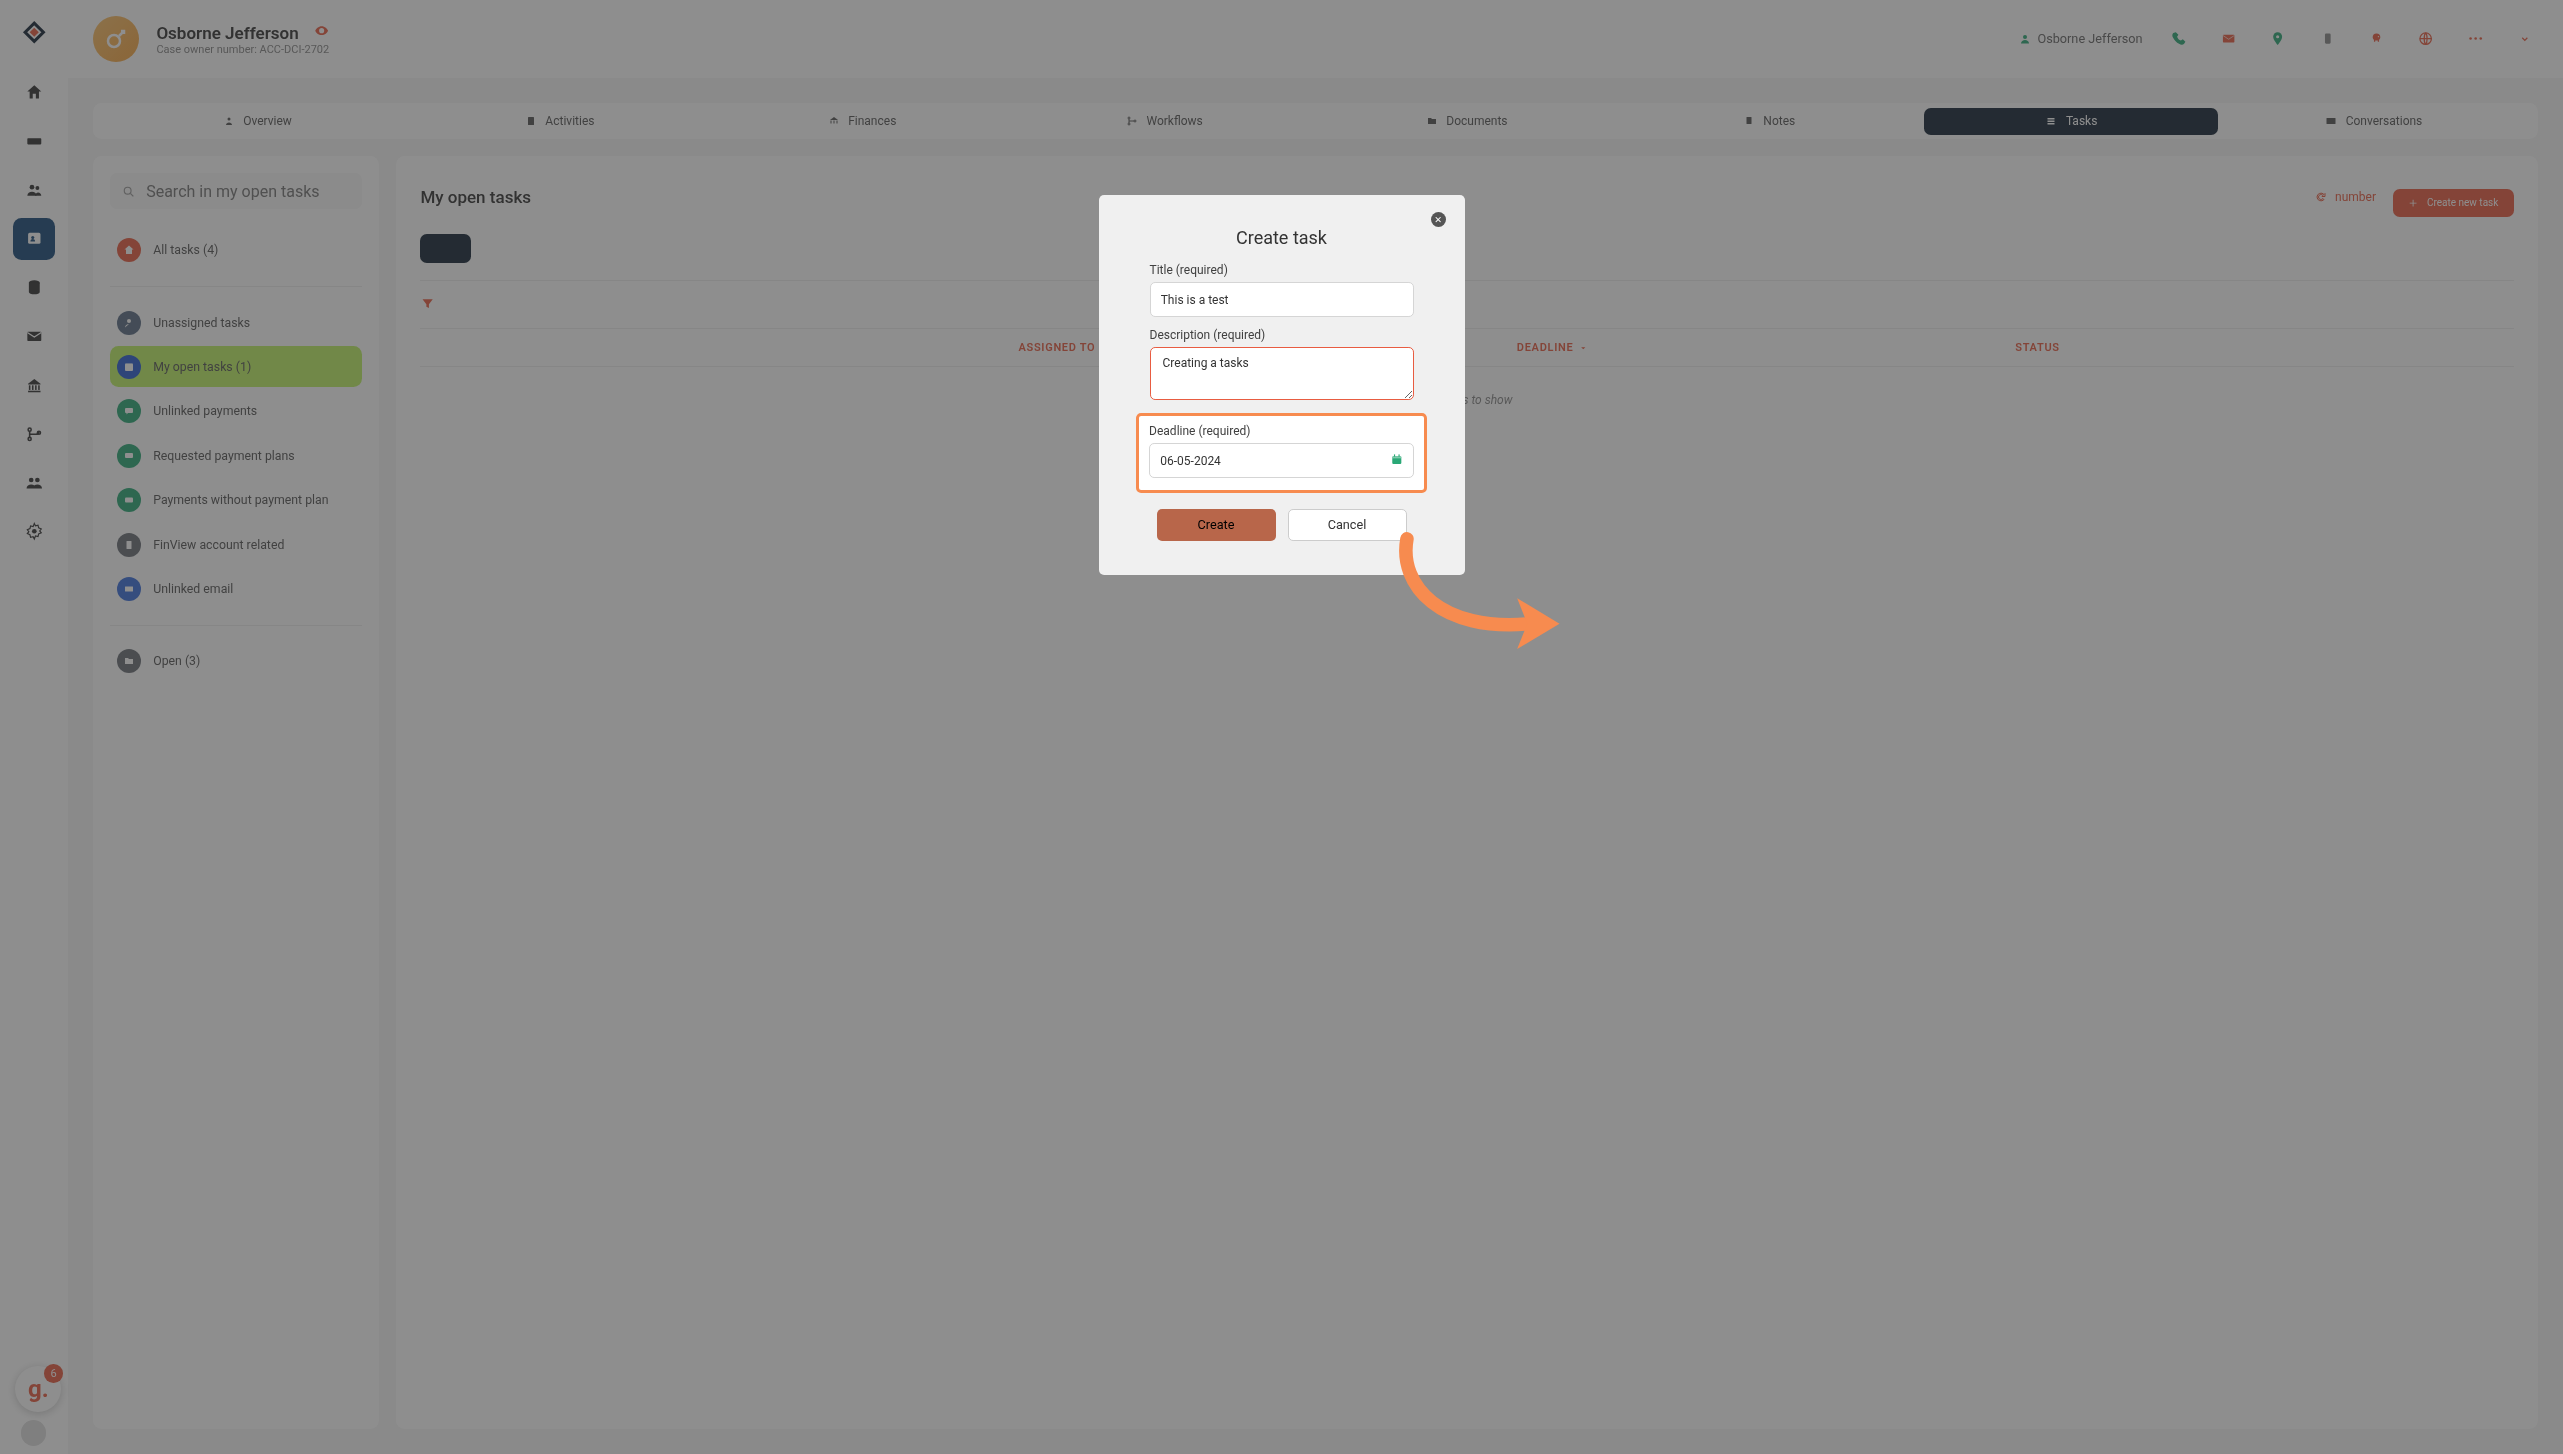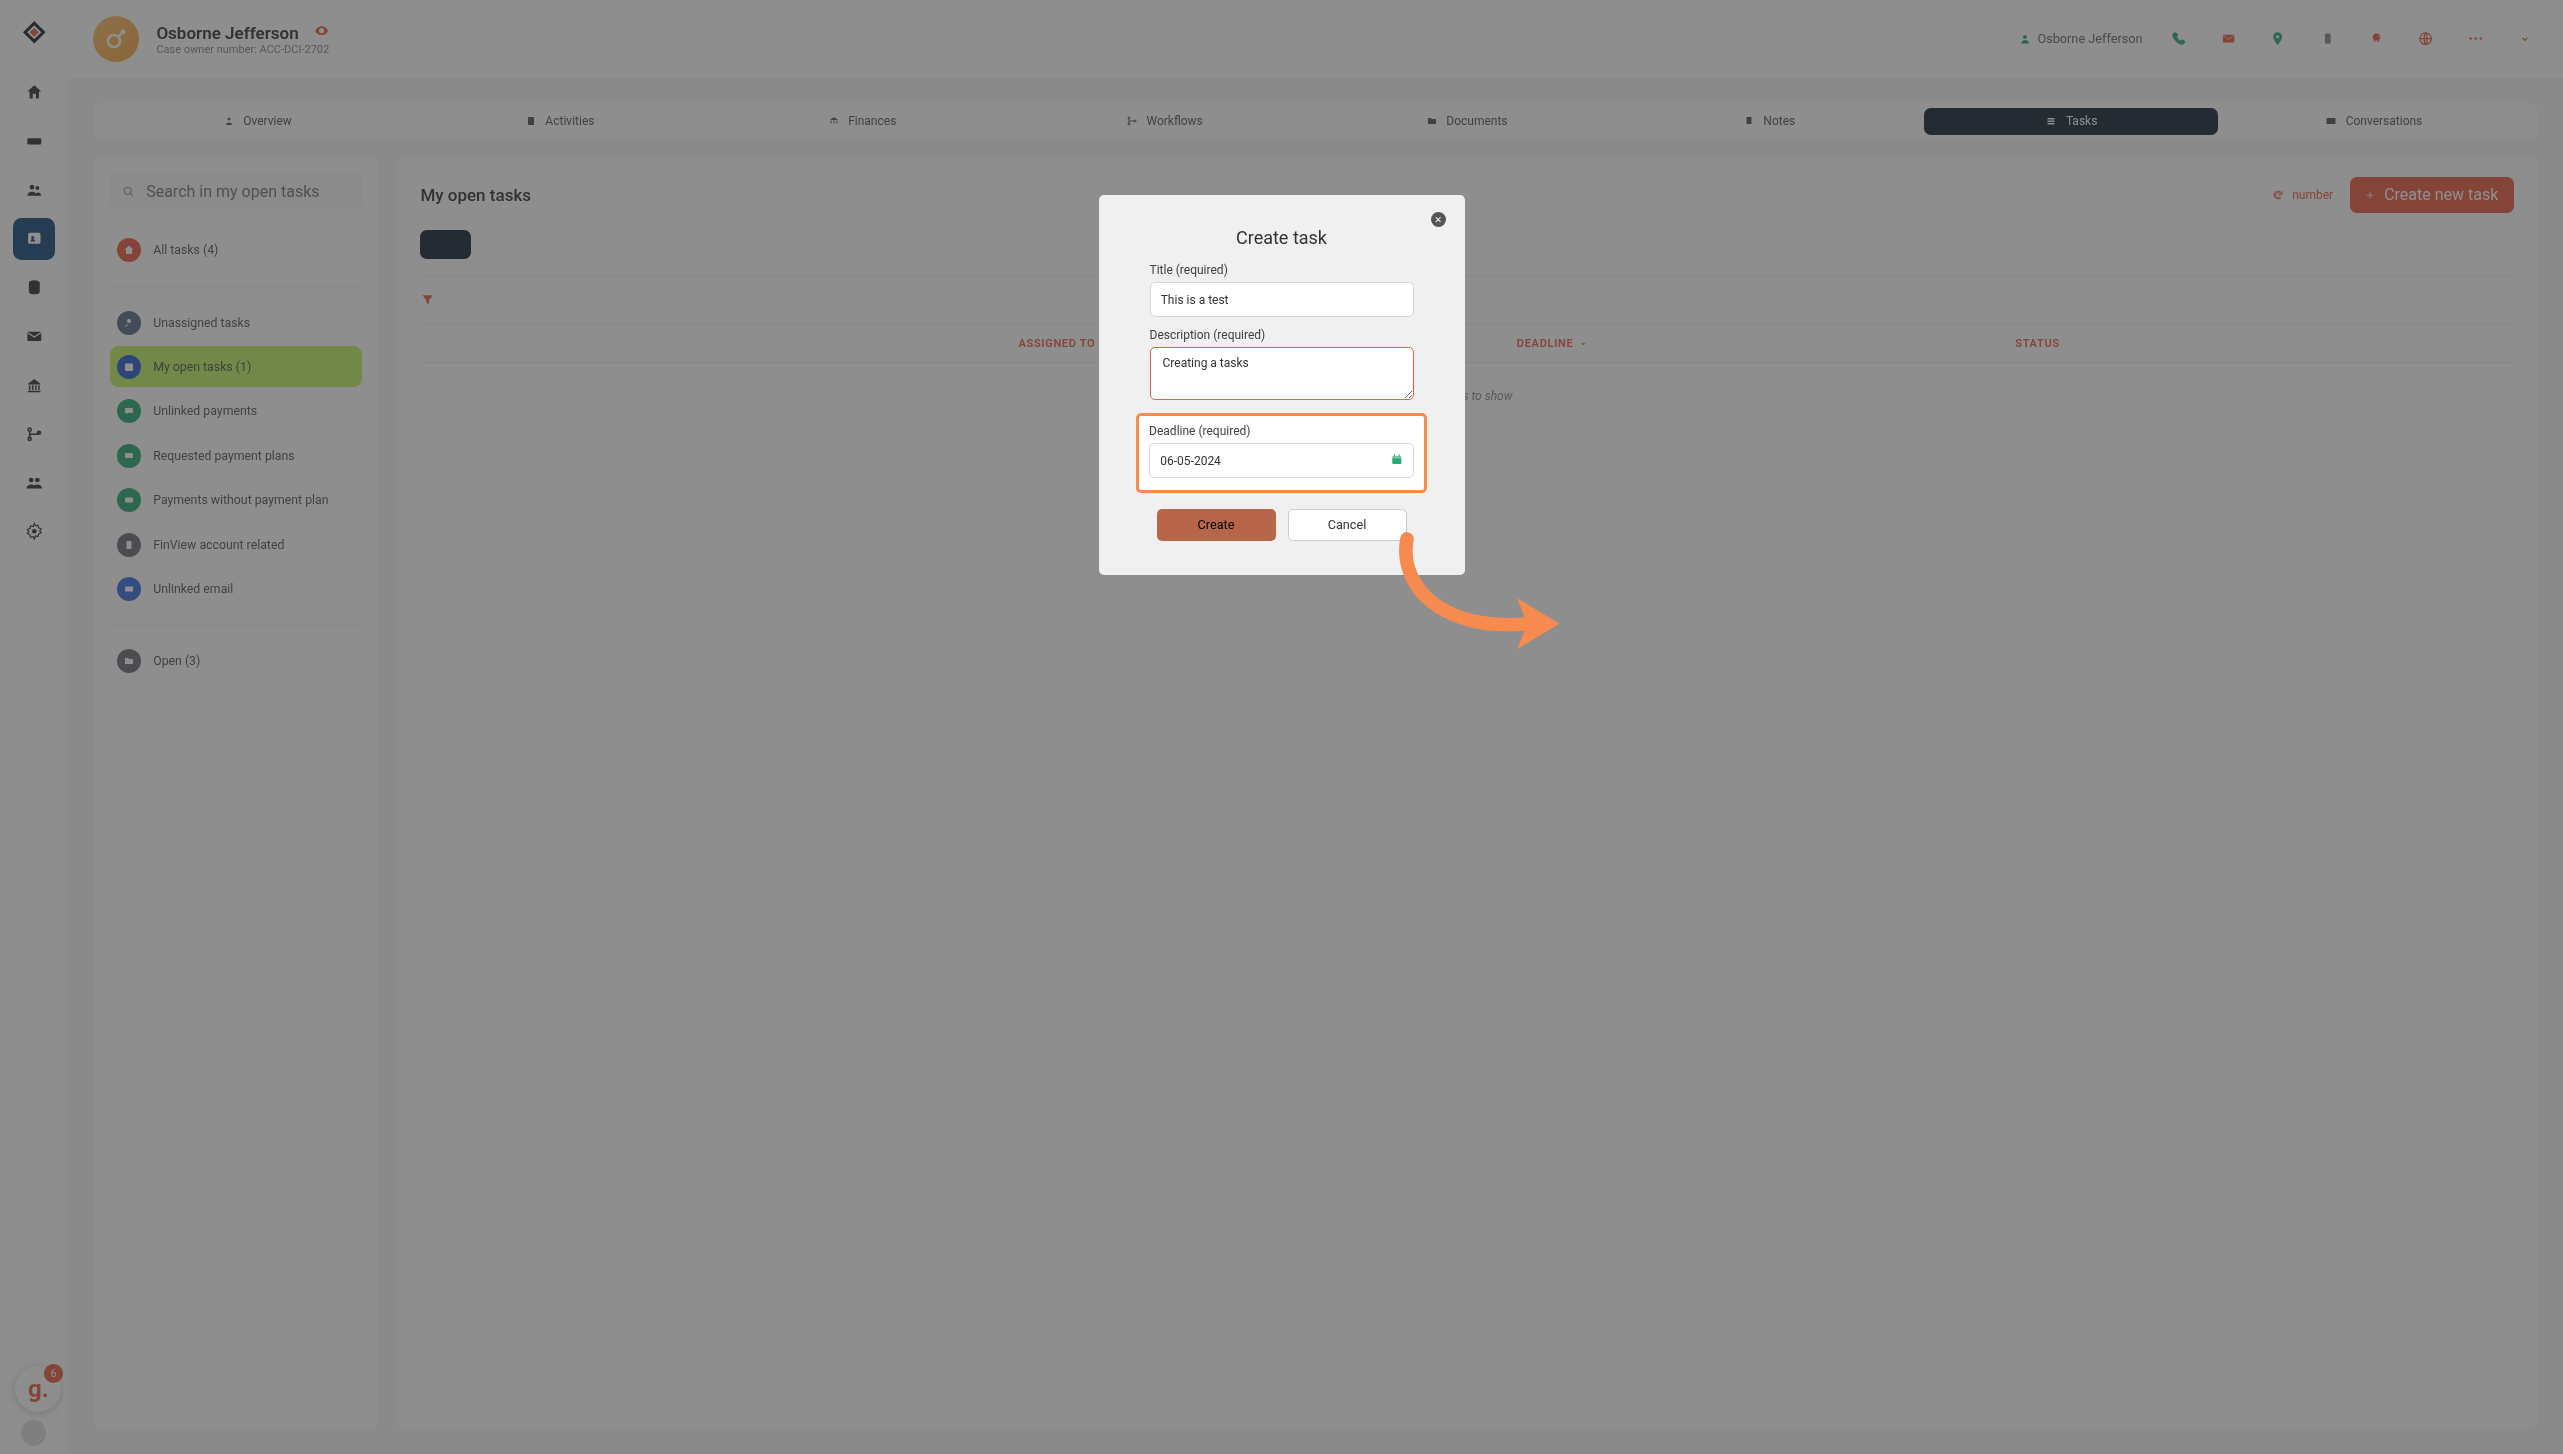--- a/index.html
+++ b/index.html
@@ -51,21 +51,21 @@
     .side-item.active { background:#bef264; }
     .side-icon { width:24px; height:24px; border-radius:50%; display:flex; align-items:center; justify-content:center; color:#fff; flex-shrink:0; }
     .side-icon svg { width:12px; height:12px; }
     .side-label { font-size:12.3px; color:#555; }
     .side-divider { height:0.8px; background:#eee; margin:15.3px 0; }
 
     .main-panel { flex:1; background:#fff; border-radius:8.5px; padding:20.3px 24px; position:relative; }
     .panel-head { display:flex; align-items:center; gap:17px; margin-bottom:17px; }
     .panel-title { font-size:17px; font-weight:500; color:#333; flex:1; }
     .refresh-link { color:#e85c41; font-size:12px; display:flex; align-items:center; gap:8.5px; cursor:pointer; }
-    .create-btn { background:#e85c41; color:#fff; border:0; border-radius:6.8px; padding:8.5px 15.3px; font-size:16px; display:flex; align-items:center; gap:8.5px; cursor:pointer; }
+    .create-btn { background:#e85c41; color:#fff; border:0; border-radius:6.8px; padding:8.5px 15.3px; font-size:10px; display:flex; align-items:center; gap:8.5px; cursor:pointer;margin-top:12px; }
     .dark-pill { background:#152536; border-radius:6.8px; width:51px; height:29px; margin-bottom:17px; }
     .filter-row { display:flex; align-items:center; gap:10.2px; color:#e85c41; margin-bottom:17px; padding-top:15.3px; border-top:0.8px solid #eee;}
     .filter-funnel { width:15.3px; height:15.3px; }
     .table-head { display:flex; color:#e85c41; font-size:11px; letter-spacing:0.7px; font-weight:600; padding:12px 0; border-top:0.8px solid #eee; border-bottom:0.8px solid #eee;text-align:right; }
     .th { flex:1; display:flex; align-items:center; gap:5.1px; }
     .empty { text-align:center; color:#888; font-style:italic; padding:25.4px 0; font-size:12px; }
 
     
     .overlay { position:absolute; inset:0; background:rgba(50,50,50,.55); display:flex; align-items:flex-start; justify-content:center; padding-top:195px; }
     .modal { width:366px; background:#f0f0f0; border-radius:5.1px; padding:32px 0 34px; position:relative; }

